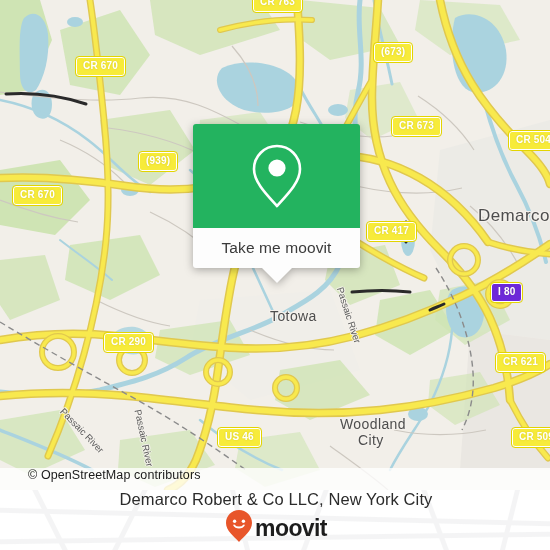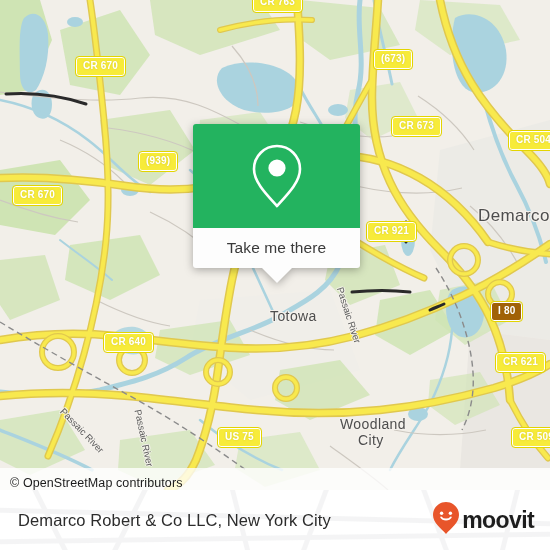--- a/index.html
+++ b/index.html
@@ -42,22 +42,21 @@
     font-size: 10px;
     font-weight: bold;
     letter-spacing: .2px;
     line-height: 1;
     padding: 3px 6px 4px 6px;
     white-space: nowrap;
     text-shadow: 0 0 2px rgba(120,110,0,.25);
     box-sizing: border-box;
   }
   .shield.interstate {
-    background: #a16207;
-    margin-top: 19px;
+    background: #6d28d9;
   }
 
   
   .place-label {
     position: absolute;
     color: #4e4e4e;
     font-size: 14px;
     font-weight: normal;
     letter-spacing: .4px;
     white-space: nowrap;
@@ -123,23 +122,23 @@
 
   
   #attribution {
     position: absolute;
     left: 0;
     bottom: 0;
     width: 100%;
     height: 22px;
     background: rgba(255,255,255,.78);
     display: flex;
-    align-items: flex-end;
+    align-items: flex-start;
     box-sizing: border-box;
-    padding-left: 10px;
+    padding-left: 28px;
   }
   #attribution span {
     font-size: 12.5px;
     color: #1b1b1b;
     letter-spacing: .1px;
   }
 
   
   #footer {
     position: absolute;
@@ -154,23 +153,24 @@
     position: absolute;
     inset: 0;
     opacity: .10;
     pointer-events: none;
   }
   #footer-inner {
     position: relative;
     height: 100%;
     display: flex;
     align-items: center;
-    justify-content: space-between;
+    justify-content: flex-start;
     padding: 0 16px 0 18px;
     box-sizing: border-box;
+    flex-direction: column;
   }
   #footer-title {
     font-size: 16.5px;
     color: #2c2c2c;
     letter-spacing: .1px;
     white-space: nowrap;
   }
   #brand {
     display: flex;
     align-items: center;
@@ -332,50 +332,50 @@
           <path d="M430,310 C434,308 440,306 444,304"></path>
           <path d="M352,292 C372,290 392,290 410,292"></path>
         </g>
       </g>
     </svg>
 
     <div class="shield" style="left:76px;  top:57px;">CR 670</div>
     <div class="shield" style="left:13px;  top:186px;">CR 670</div>
     <div class="shield" style="left:139px; top:152px;">(939)</div>
     <div class="shield" style="left:253px; top:-7px;">CR 763</div>
-    <div class="shield" style="left:374px; top:50px;text-align:center;">(673)</div>
+    <div class="shield" style="left:374px; top:43px;text-align:center;">(673)</div>
     <div class="shield" style="left:392px; top:117px;">CR 673</div>
     <div class="shield" style="left:509px; top:131px;">CR 504</div>
-    <div class="shield" style="left:367px; top:222px;">CR 921</div>
+    <div class="shield" style="left:367px; top:222px;">CR 417</div>
     <div class="shield interstate" style="left:491px; top:283px;">I 80</div>
     <div class="shield" style="left:496px; top:353px;">CR 621</div>
     <div class="shield" style="left:512px; top:428px;">CR 509</div>
-    <div class="shield" style="left:104px; top:333px;">CR 640</div>
-    <div class="shield" style="left:218px; top:428px;">US 75</div>
+    <div class="shield" style="left:104px; top:333px;">CR 290</div>
+    <div class="shield" style="left:218px; top:428px;">US 46</div>
 
     <div class="place-label" style="left:270px; top:300px;margin-top:8px;">Totowa</div>
     <div class="place-label" style="left:478px; top:206px; font-size:17px;">Demarco</div>
     <div class="place-label" style="left:340px; top:416px;">Woodland</div>
     <div class="place-label" style="left:358px; top:432px;">City</div>
 
     <div class="river-label" style="left:340px; top:282px; transform:rotate(72deg); transform-origin:left center;">Passaic River</div>
     <div class="river-label" style="left:62px;  top:404px; transform:rotate(46deg); transform-origin:left center;">Passaic River</div>
     <div class="river-label" style="left:138px; top:404px; transform:rotate(78deg); transform-origin:left center;">Passaic River</div>
 
     <div id="popup">
       <div id="popup-green">
         <span>
           <svg width="58" height="68" viewBox="0 0 58 68">
             <path d="M29,4 C16.3,4 6,14.3 6,27 C6,40 18,52 29,64 C40,52 52,40 52,27 C52,14.3 41.7,4 29,4 Z" fill="none" stroke="#ffffff" stroke-width="2.6" stroke-linejoin="round"></path>
             <circle cx="29" cy="26" r="8.6" fill="#ffffff"></circle>
           </svg>
         </span>
       </div>
       <div id="popup-white">
-        <span id="popup-label">Take me there</span>
+        <span id="popup-label">Take me moovit</span>
       </div>
       <div id="popup-tail"></div>
     </div>
 
     <div id="attribution">
       <span>© OpenStreetMap contributors</span>
     </div>
   </div>
 
   <div id="footer">

